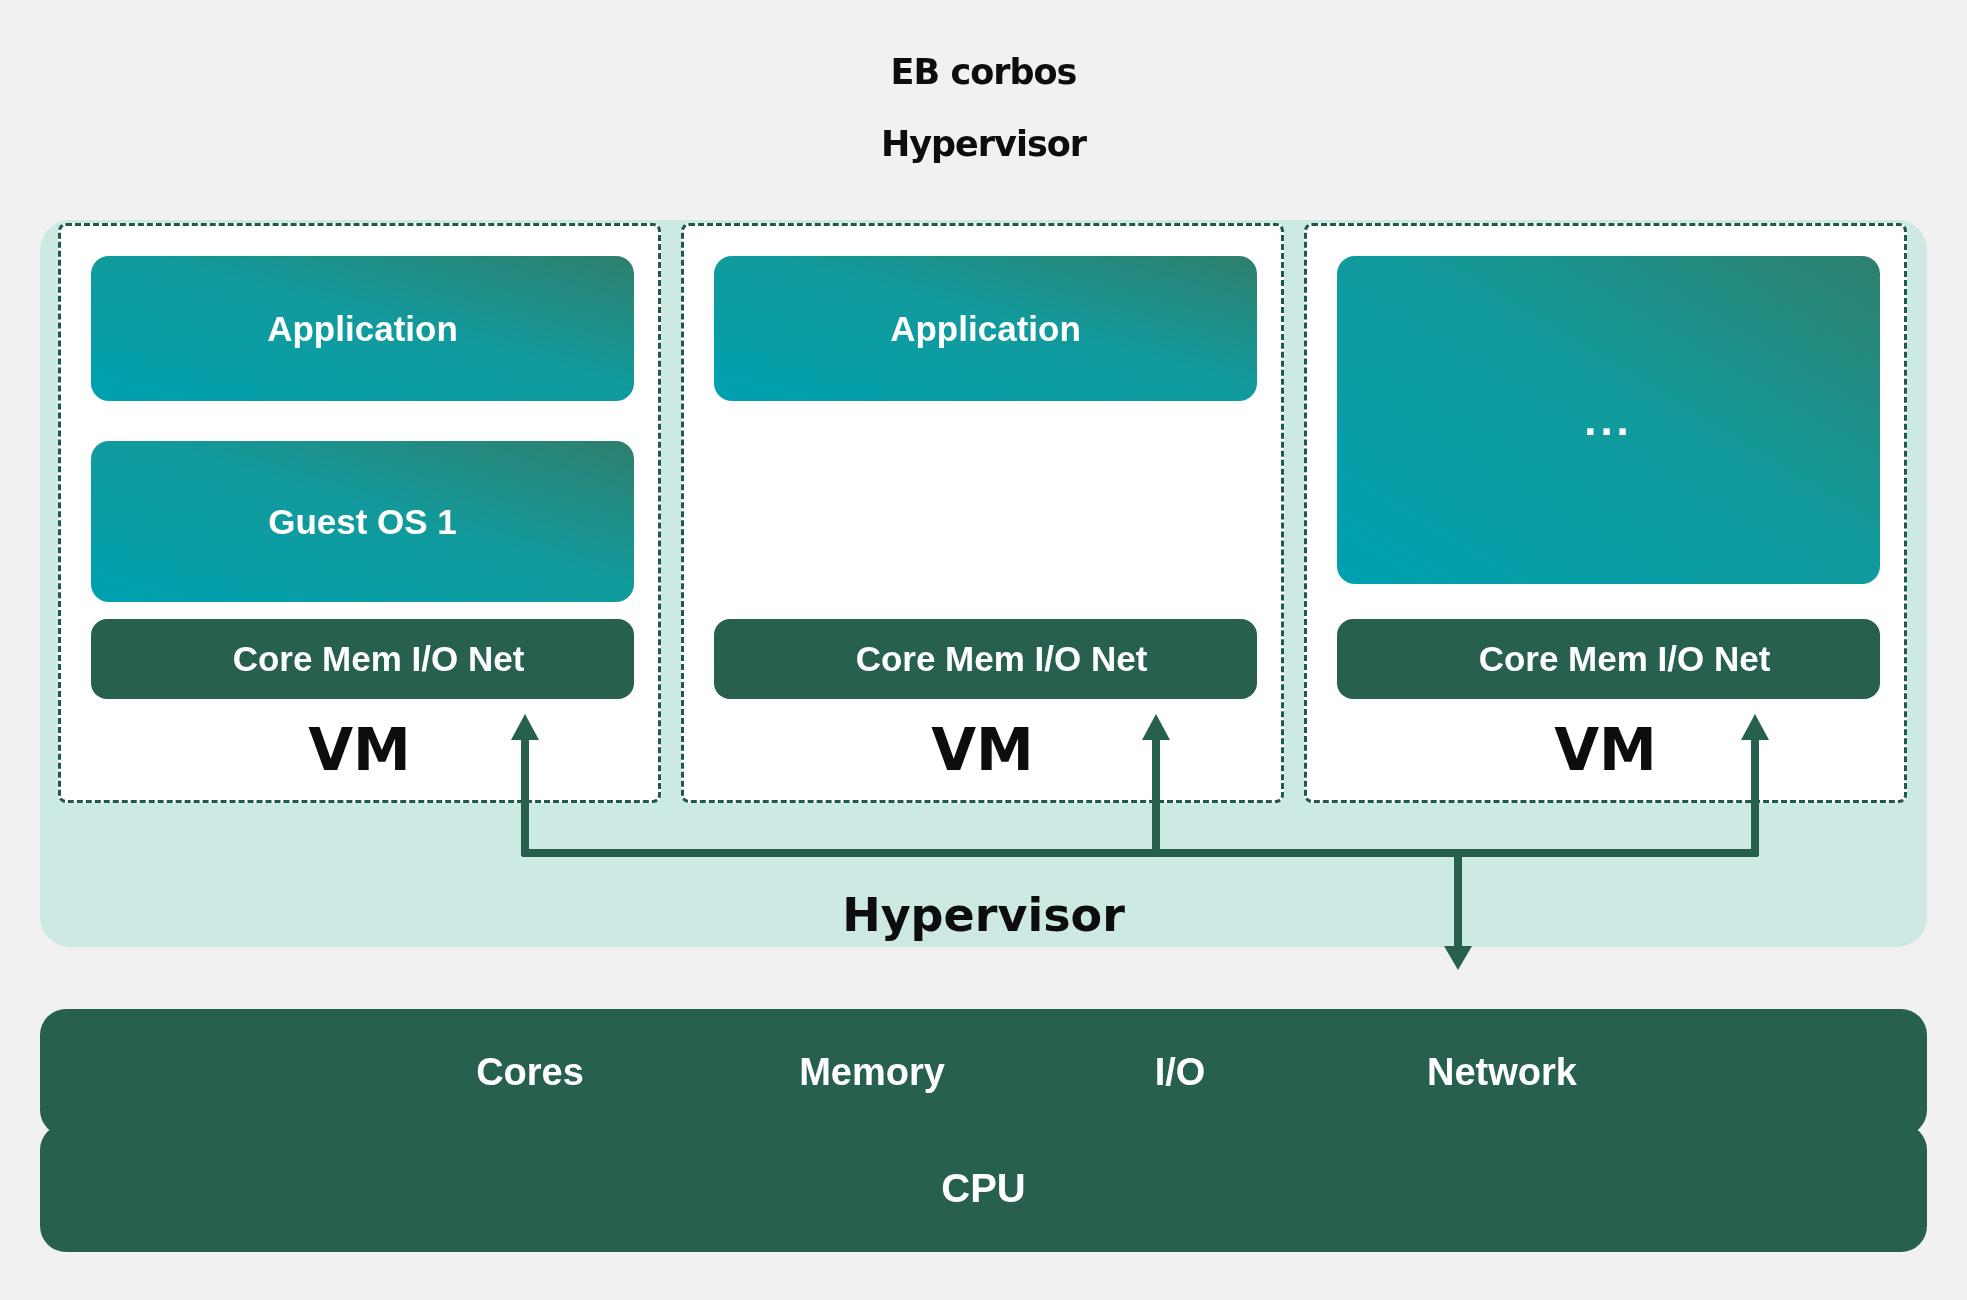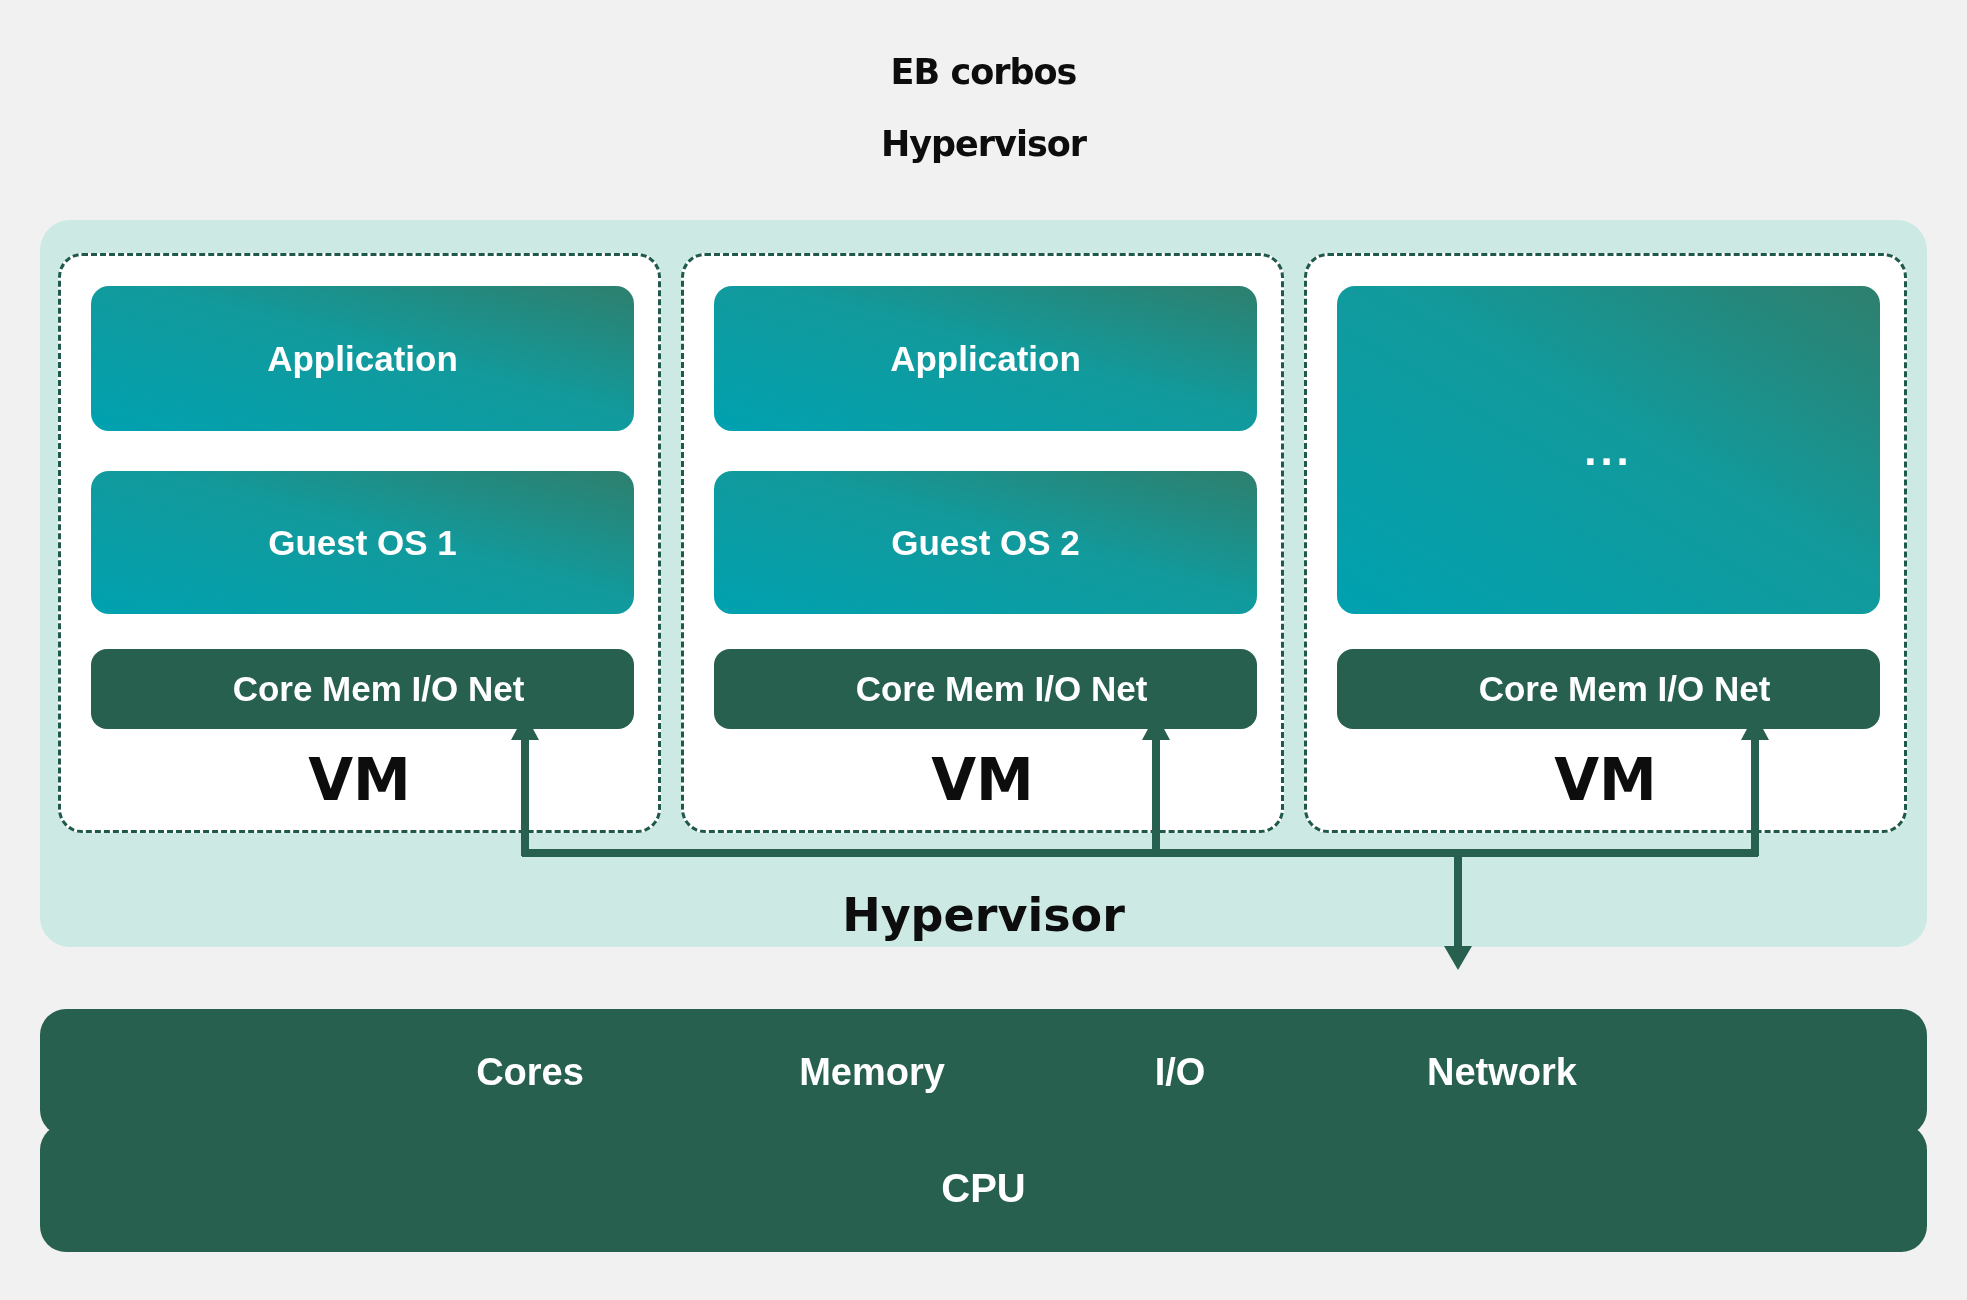--- a/index.html
+++ b/index.html
@@ -33,40 +33,40 @@
   
   .hv-container {
     position: absolute; left: 40px; top: 220px;
     width: 1887px; height: 727px;
     background: var(--container);
     border-radius: 30px;
   }
 
   
   .vm {
-    position: absolute; top: 33px; height: 580px; width: 603px;
+    position: absolute; top: 3px; height: 580px; width: 603px;
     background: #ffffff;
     border: 3px dashed var(--border-dash);
-    border-radius: 24px;
+    border-radius: 8px;
   }
   .vm1 { left: 18px; }
   .vm2 { left: 641px; }
   .vm3 { left: 1264px; }
 
   .inner-box {
     position: absolute; left: 30px; width: 543px;
     border-radius: 18px;
     display: flex; align-items: center; justify-content: center;
     color: var(--text-light);
     font-family: "Liberation Sans", sans-serif;
     font-weight: bold; font-size: 35px;
   }
   .grad { background: linear-gradient(to top right, var(--teal-bright) 0%, #129a9c 55%, var(--teal-dark) 100%); }
   .app-box   { top: 30px;  height: 145px; }
-  .guest-box { top: 215px; height: 143px; }
+  .guest-box { top: 215px; height: 161px; }
   .big-box   { top: 30px;  height: 328px; }
   .core-box  { top: 393px; height: 80px; background: var(--dark-green); border-radius: 16px; padding-left: 32px; }
 
   .dots { font-size: 44px; letter-spacing: 4px; font-weight: bold; }
 
   .vm-label {
     position: absolute; left: 0; bottom: 16px; width: 100%;
     text-align: center;
     color: var(--text-dark); font-weight: bold; font-size: 58px;
   }
@@ -126,23 +126,20 @@
       <div class="inner-box core-box">
         <span>Core Mem I/O Net</span>
       </div>
       <div class="vm-label">VM</div>
     </div>
 
     <div class="vm vm2">
       <div class="inner-box grad app-box">
         <span>Application</span>
       </div>
-      <div class="inner-box grad guest-box">
-        <span>Guest OS 2</span>
-      </div>
       <div class="inner-box core-box">
         <span>Core Mem I/O Net</span>
       </div>
       <div class="vm-label">VM</div>
     </div>
 
     <div class="vm vm3">
       <div class="inner-box grad big-box">
         <span class="dots">...</span>
       </div>

